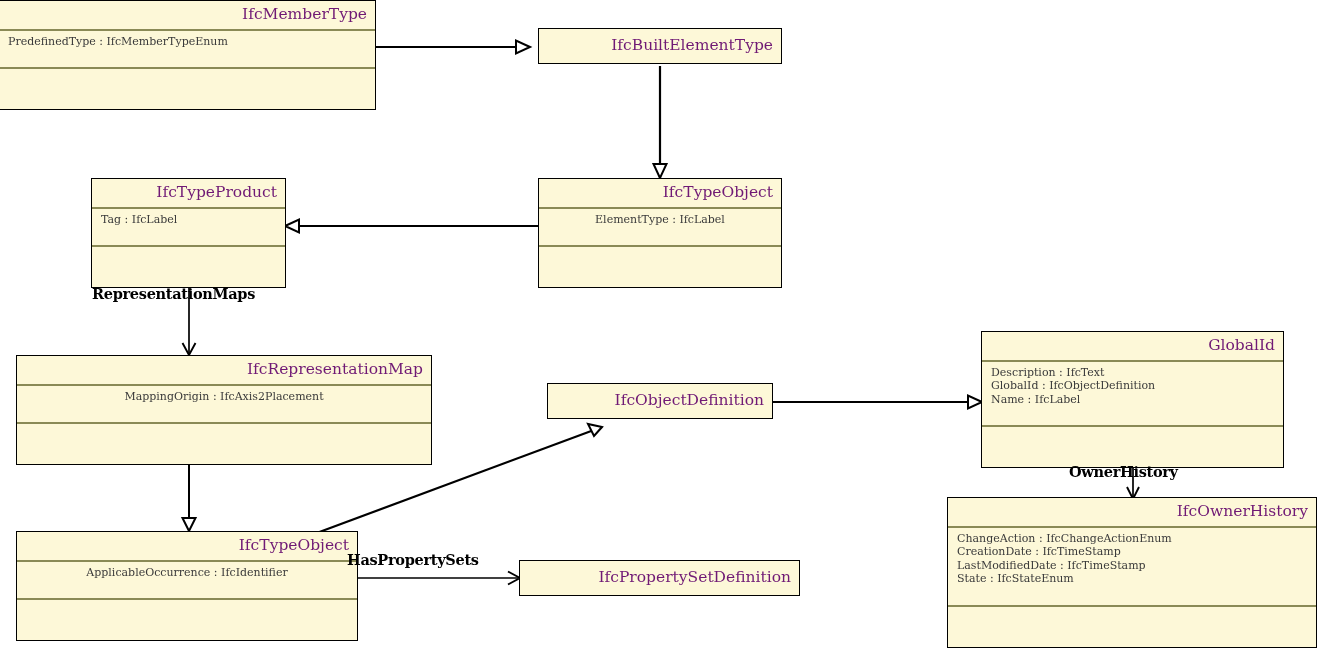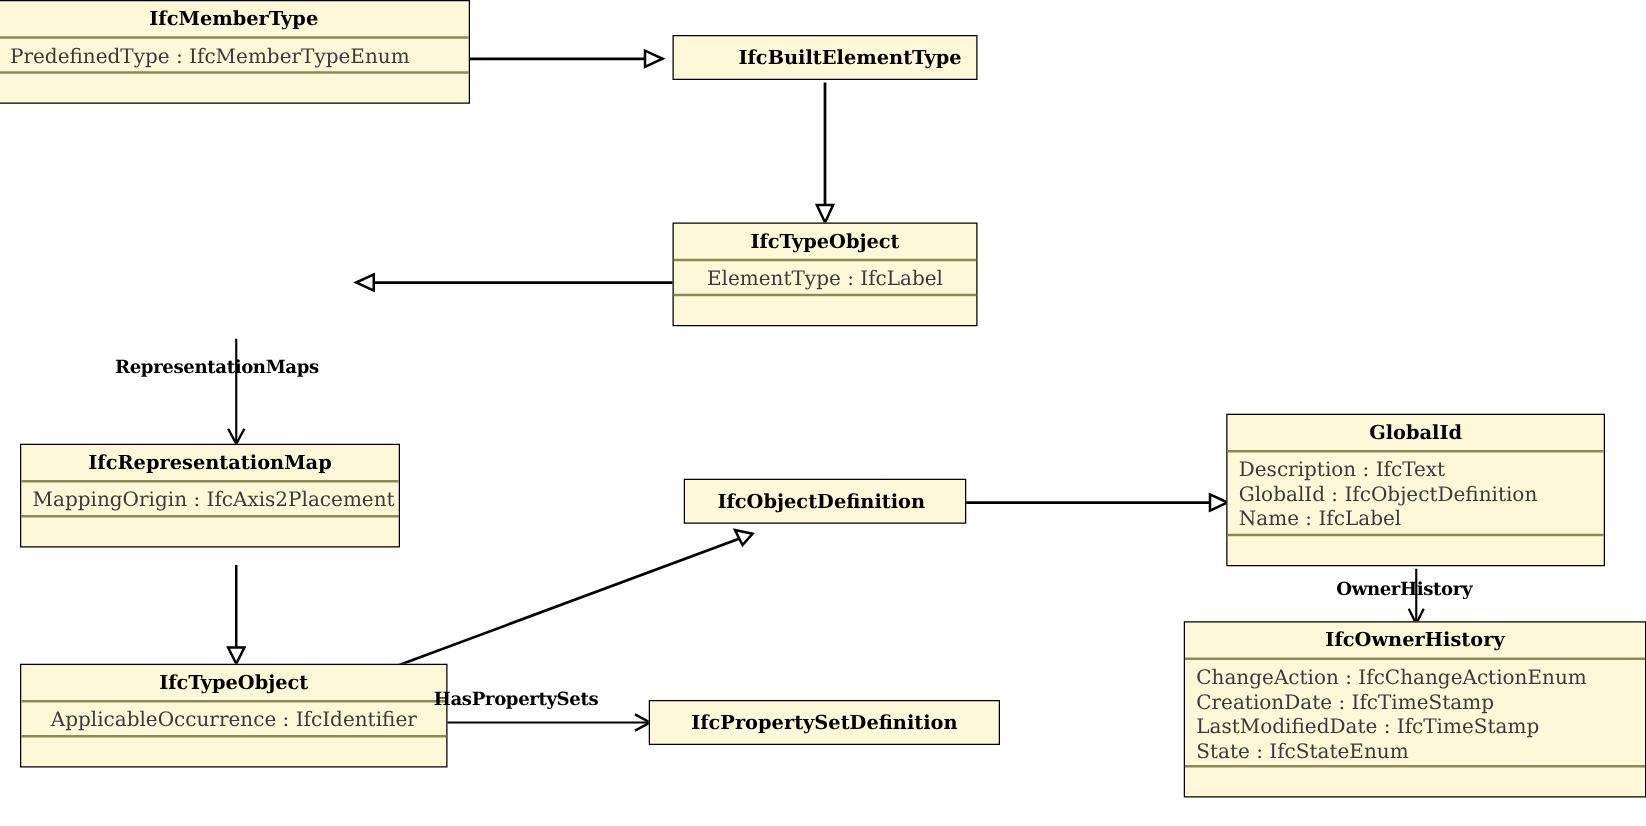--- a/index.html
+++ b/index.html
@@ -24,36 +24,36 @@
     pointer-events: none;
   }
   .uml-class {
     position: absolute;
     box-sizing: border-box;
     background: #fdf8d8;
     border: 1.5px solid #000000;
     z-index: 5;
   }
   .uml-name {
-    text-align: center;
-    font-weight: bold;
+    text-align: right;
+    font-weight: normal;
     font-size: 15.5px;
-    color: #000000;
+    color: #701a75;
     padding: 5px 8px 6px 8px;
     line-height: 1.1;
     white-space: nowrap;
   }
   .uml-sep {
     height: 2px;
     background: #8a8a56;
     width: 100%;
   }
   .uml-attrs {
-    padding: 4px 9px 2px 9px;
-    font-size: 16px;
+    padding: 4px 9px 19px 9px;
+    font-size: 11px;
     color: #3a3a3a;
     line-height: 1.22;
     white-space: nowrap;
   }
   .uml-attrs .attr-row {
     white-space: nowrap;
   }
   .uml-ops {
     min-height: 17px;
   }
@@ -134,32 +134,41 @@
       <div class="attr-row">PredefinedType : IfcMemberTypeEnum</div>
     </div>
     <div class="uml-sep"></div>
     <div class="uml-attrs uml-ops"></div>
   </div>
 
   <div class="uml-class" style="left:538px; top:28px; width:244px;padding-left:40px;">
     <div class="uml-name" style="padding:8px 8px 9px 8px;">IfcBuiltElementType</div>
   </div>
 
+  <div class="uml-class" style="left:91px; top:178px; width:195px;">
+    <div class="uml-name">IfcTypeProduct</div>
+    <div class="uml-sep"></div>
+    <div class="uml-attrs">
+      <div class="attr-row">Tag : IfcLabel</div>
+    </div>
+    <div class="uml-sep"></div>
+    <div class="uml-attrs uml-ops"></div>
+  </div>
 
   <div class="uml-class" style="left:538px; top:178px; width:244px;">
     <div class="uml-name">IfcTypeObject</div>
     <div class="uml-sep"></div>
     <div class="uml-attrs" style="text-align:center;">
       <div class="attr-row">ElementType : IfcLabel</div>
     </div>
     <div class="uml-sep"></div>
     <div class="uml-attrs uml-ops"></div>
   </div>
 
-  <div class="uml-class" style="left:16px; top:355px; width:304px;">
+  <div class="uml-class" style="left:16px; top:355px; width:416px;">
     <div class="uml-name">IfcRepresentationMap</div>
     <div class="uml-sep"></div>
     <div class="uml-attrs" style="text-align:center;">
       <div class="attr-row">MappingOrigin : IfcAxis2Placement</div>
     </div>
     <div class="uml-sep"></div>
     <div class="uml-attrs uml-ops"></div>
   </div>
 
   <div class="uml-class" style="left:547px; top:383px; width:226px;">

